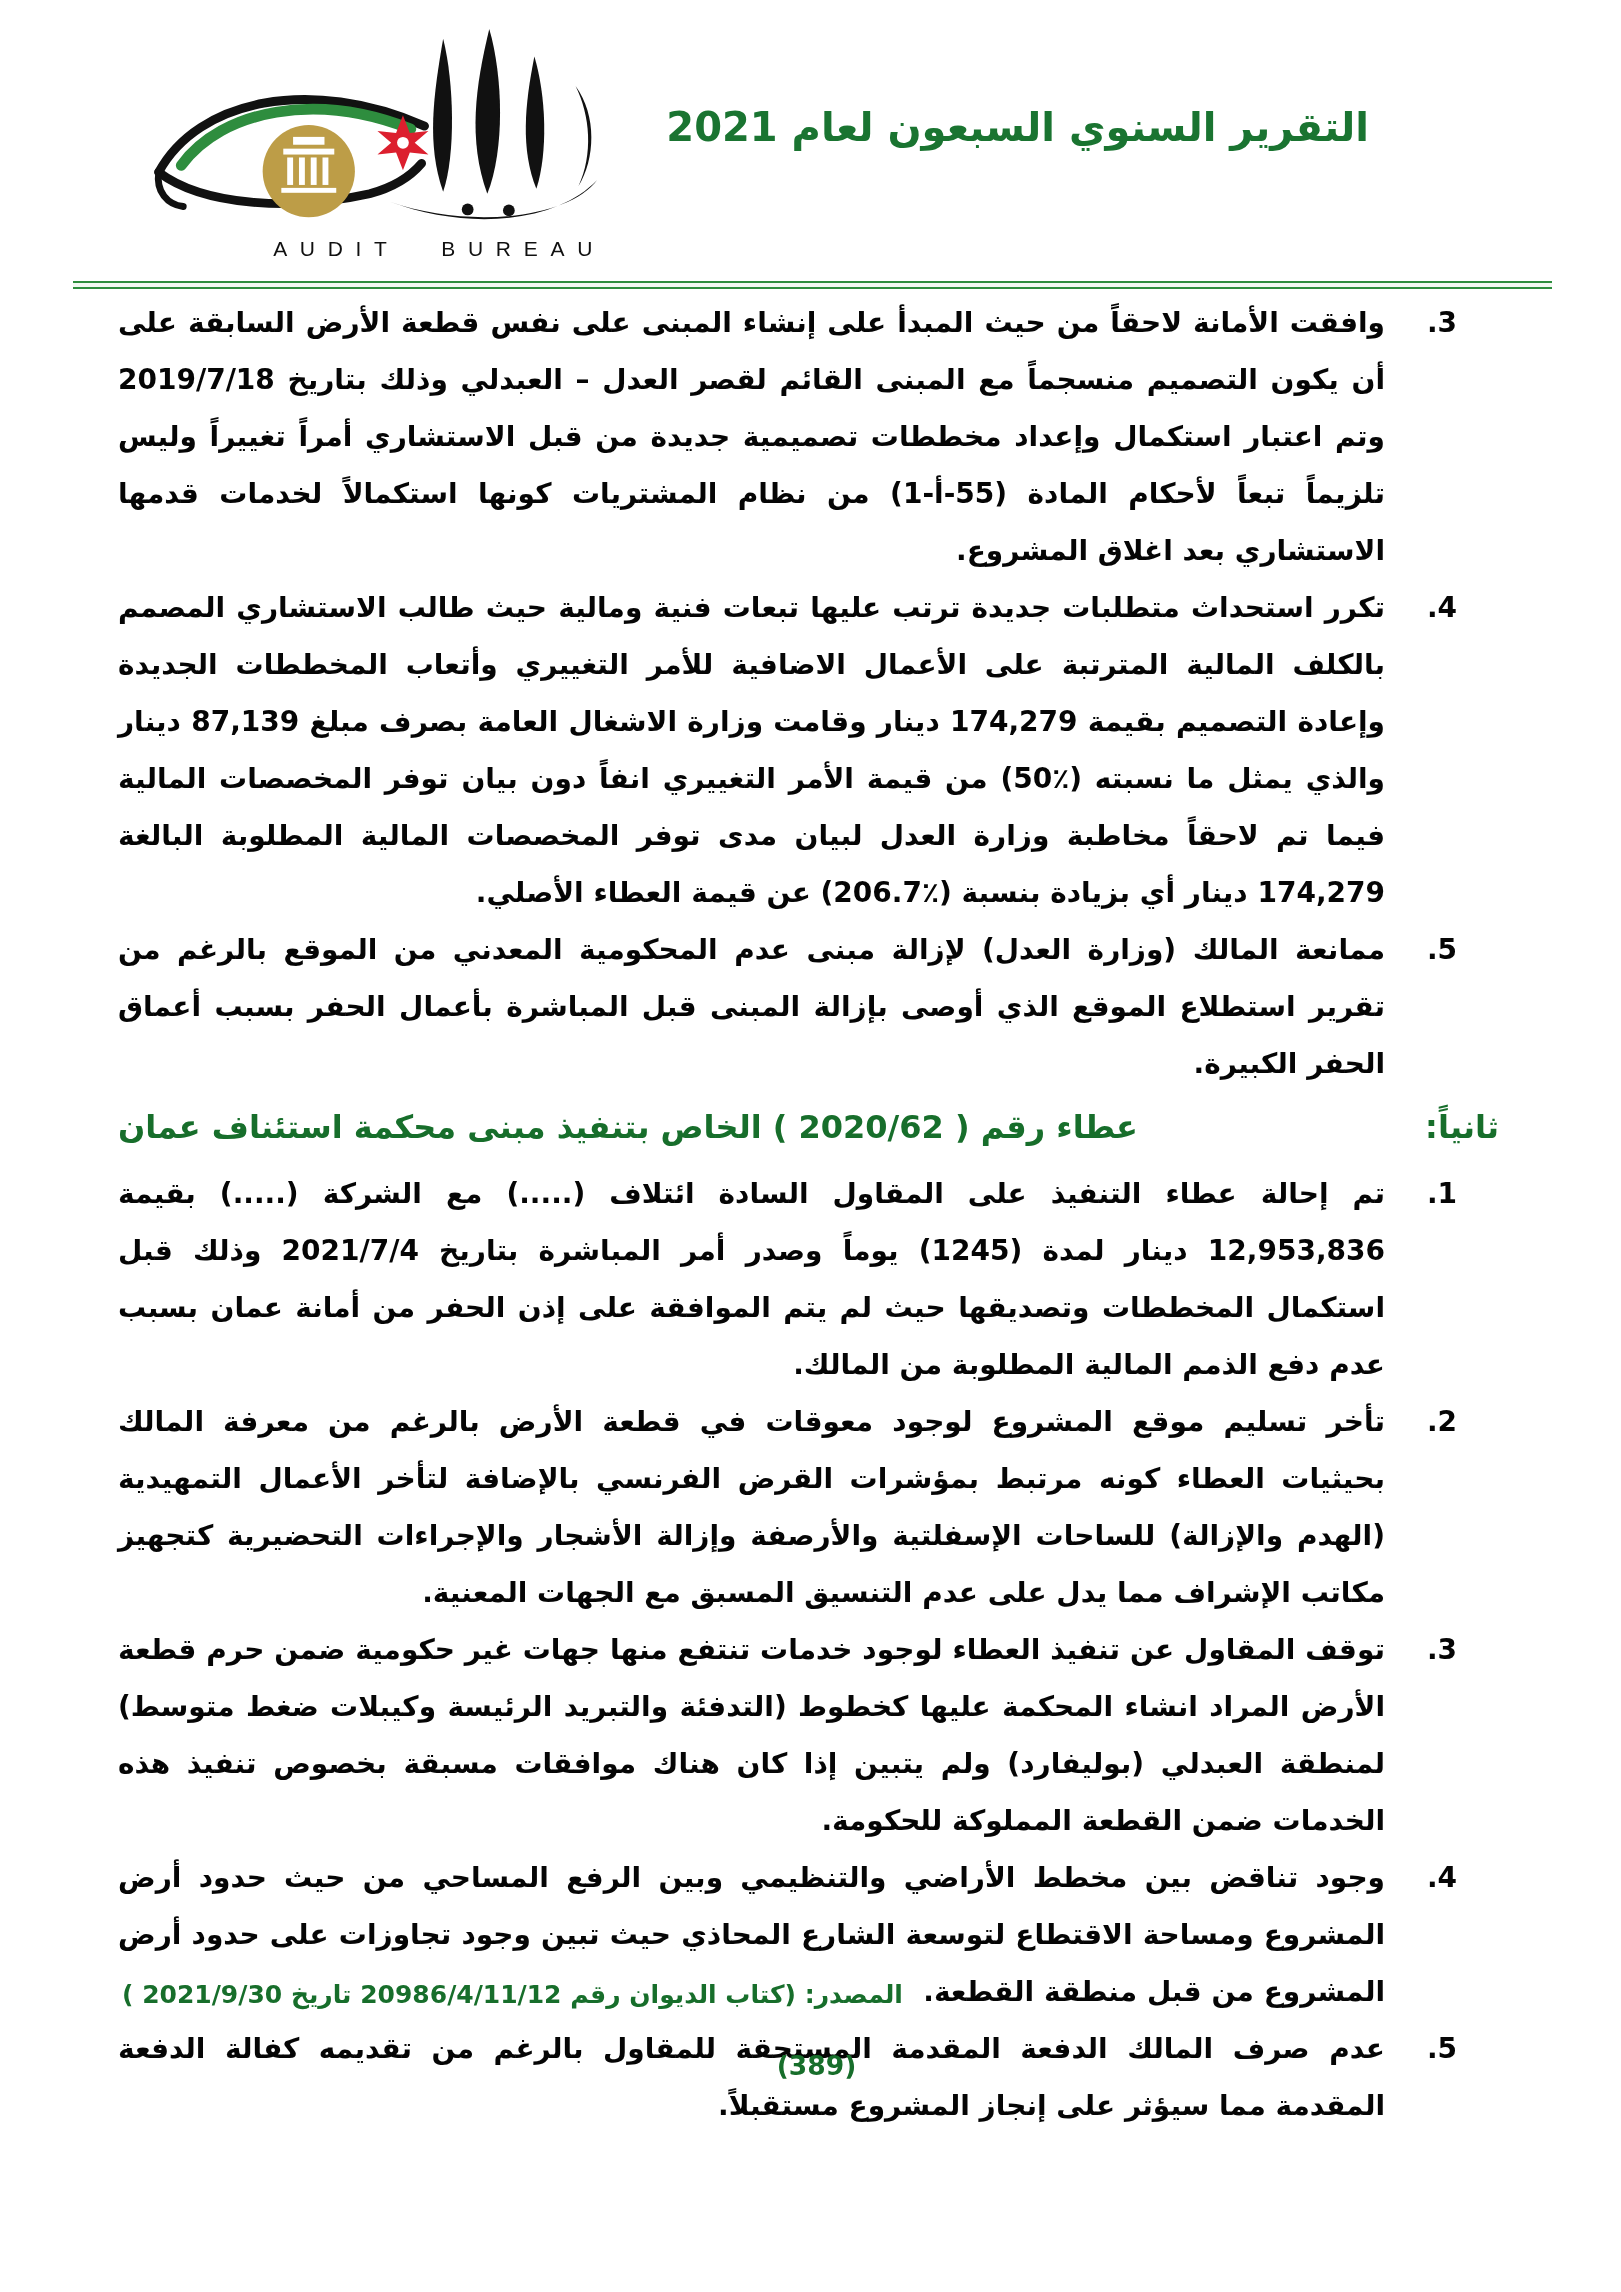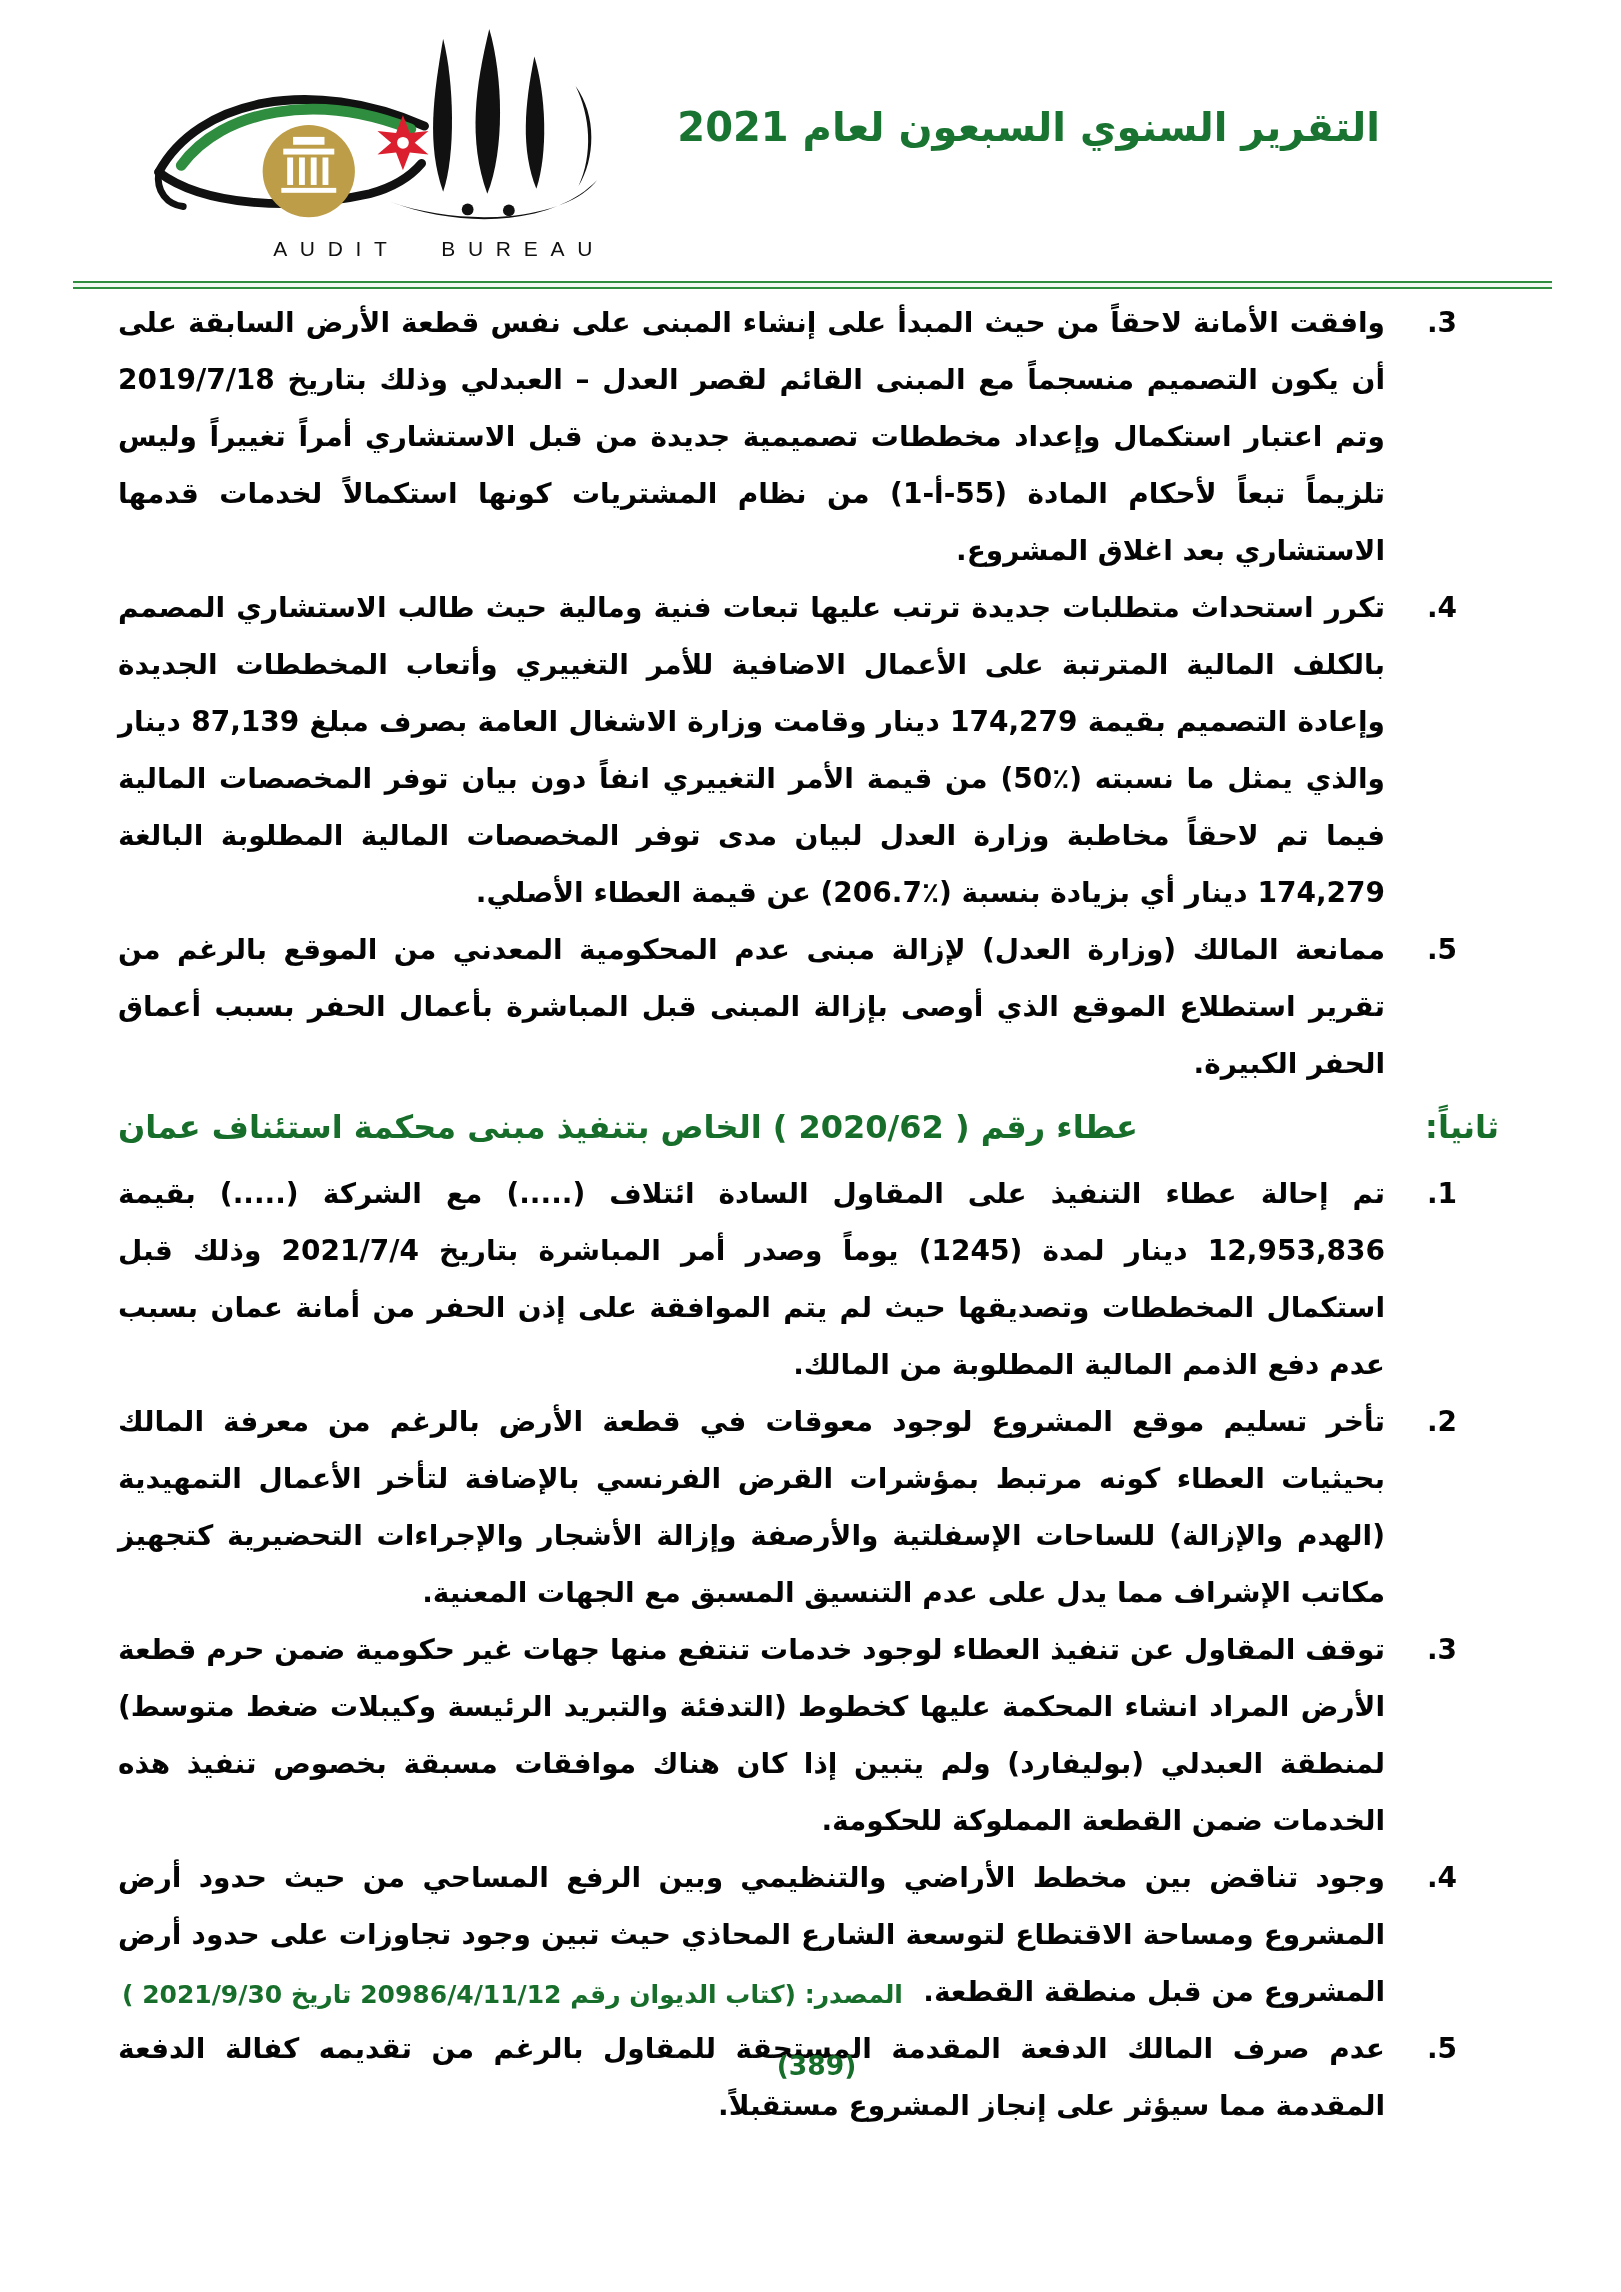--- a/index.html
+++ b/index.html
@@ -13,21 +13,21 @@
   
   .logo-wrap{position:absolute;left:135px;top:27.4px;width:470px;}
   .logo-svg{display:block;}
   .logo-latin{
     font-family:"Liberation Sans",sans-serif;
     font-size:21px;color:#101010;
     letter-spacing:12.7px;word-spacing:23.5px;
     margin:2px 0 0 43px;white-space:nowrap;
   }
   .report-title{
-    position:absolute;top:104px;right:241px;
+    position:absolute;top:104px;right:252px;
     color:#1a7431;font-size:40px;font-weight:bold;
     white-space:nowrap;
   }
   .separator{
     position:absolute;top:281px;left:73px;right:69px;
     height:3.9px;background:#f2f9f2;
     border-top:2.9px solid #2e8d3e;border-bottom:2px solid #2e8d3e;
   }
 
   

